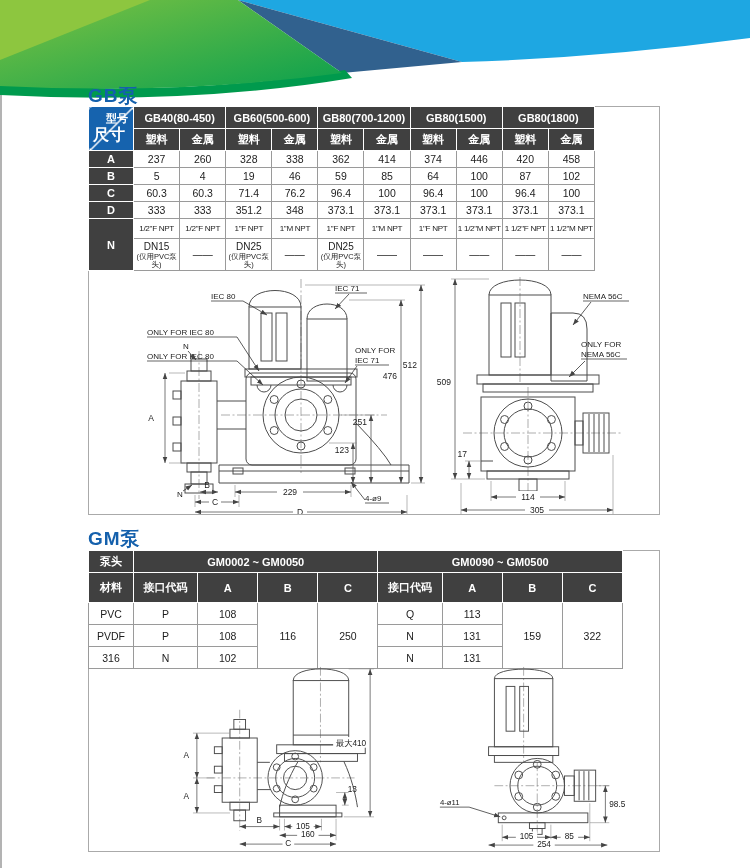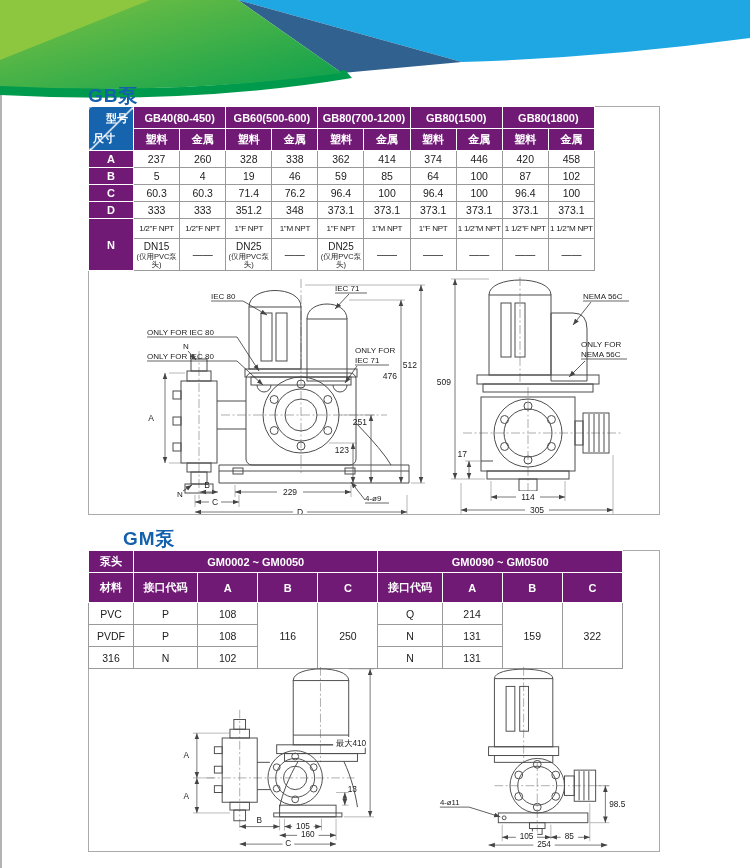--- a/index.html
+++ b/index.html
@@ -4,29 +4,29 @@
 <style>
   html,body{margin:0;padding:0;}
   body{width:750px;height:868px;position:relative;background:#fff;
        font-family:"Liberation Sans","DejaVu Sans",sans-serif;overflow:hidden;}
   .page-edge{position:absolute;left:0;top:92px;width:2px;height:776px;background:#b3b3b3;}
   .banner{position:absolute;left:0;top:0;width:750px;height:100px;}
   .section-title{position:absolute;left:88px;color:#1460ac;font-size:19px;font-weight:bold;letter-spacing:1px;}
   .box{position:absolute;left:88px;width:570px;border:1px solid #aaa;background:#fff;}
   table.spec{border-collapse:collapse;table-layout:fixed;position:absolute;left:-1px;top:-1px;border:1px solid #8a8a8a;}
   .spec td{padding:0;text-align:center;vertical-align:middle;overflow:hidden;}
-  .hd{background:#701a75;color:#fff;border:1px solid #fff;font-size:11px;font-weight:bold;}
+  .hd{background:#404040;color:#fff;border:1px solid #fff;font-size:11px;font-weight:bold;}
   .dc{background:#fff;border:1px solid #9a9a9a;color:#1c1c1c;font-size:10.5px;}
   .npt{font-size:8.1px;letter-spacing:-0.3px;}
   .note{font-size:7.5px;color:#1c1c1c;line-height:8px;}
   .dnv{font-size:10px;line-height:12px;}
   .corner{position:relative;background:
       linear-gradient(to bottom right, rgba(0,0,0,0) 48.8%, #fff 48.8%, #fff 51.2%, rgba(0,0,0,0) 51.2%),#1663ae;}
   .corner .ct{position:absolute;top:4px;right:5px;font-size:11px;color:#fff;font-weight:bold;}
-  .corner .cb{position:absolute;bottom:4px;left:4px;font-size:11px;color:#fff;font-weight:bold;}
+  .corner .cb{position:absolute;bottom:4px;left:4px;font-size:16px;color:#fff;font-weight:bold;}
   svg.dwg{position:absolute;}
   svg text{font-family:"Liberation Sans","DejaVu Sans",sans-serif;fill:#222;}
   .ol{stroke:#4d4d4d;fill:none;stroke-width:1;}
   .cl{stroke:#8a8a8a;stroke-width:.7;stroke-dasharray:9 2.5 2 2.5;fill:none;}
   .dl{stroke:#555;stroke-width:.8;fill:none;marker-start:url(#ar);marker-end:url(#ar);}
   .la{stroke:#333;stroke-width:.8;fill:none;marker-end:url(#ar);}
   .ext{stroke:#888;stroke-width:.6;fill:none;}
   .ul{stroke:#222;stroke-width:.7;}
   .dt{font-size:8.5px;}
   .ll{font-size:8px;}
@@ -364,21 +364,21 @@
       <text class="dt" x="95" y="227" text-anchor="middle">114</text>
       <line class="ext" x1="28" y1="210" x2="28" y2="241"></line>
       <line class="ext" x1="180" y1="182" x2="180" y2="241"></line>
       <line class="dl" x1="28" y1="237" x2="180" y2="237"></line>
       <rect class="wr" x="92" y="231" width="24" height="11"></rect>
       <text class="dt" x="104" y="240" text-anchor="middle">305</text>
     </g>
   </svg>
 </div>
 
-<div class="section-title" style="top:526px;margin-left:35px;">GM泵</div>
+<div class="section-title" style="top:526px;">GM泵</div>
 
 <div class="box" style="top:550px;height:300px;">
 
   <table class="spec" style="width:535px;">
     <colgroup>
       <col style="width:45px;">
       <col style="width:64px;">
         <col style="width:60px;">
         <col style="width:60px;">
         <col style="width:60px;">
@@ -404,21 +404,21 @@
       <td class="hd">B</td>
       <td class="hd">C</td>
     </tr>
     <tr style="height:22px;margin-top:40px;">
       <td class="dc">PVC</td>
       <td class="dc">P</td>
       <td class="dc">108</td>
       <td class="dc" rowspan="3">116</td>
       <td class="dc" rowspan="3">250</td>
       <td class="dc">Q</td>
-      <td class="dc">214</td>
+      <td class="dc">113</td>
       <td class="dc" rowspan="3">159</td>
       <td class="dc" rowspan="3">322</td>
     </tr>
     <tr style="height:22px;">
       <td class="dc">PVDF</td>
       <td class="dc">P</td>
       <td class="dc">108</td>
       <td class="dc">N</td>
       <td class="dc">131</td>
     </tr>

